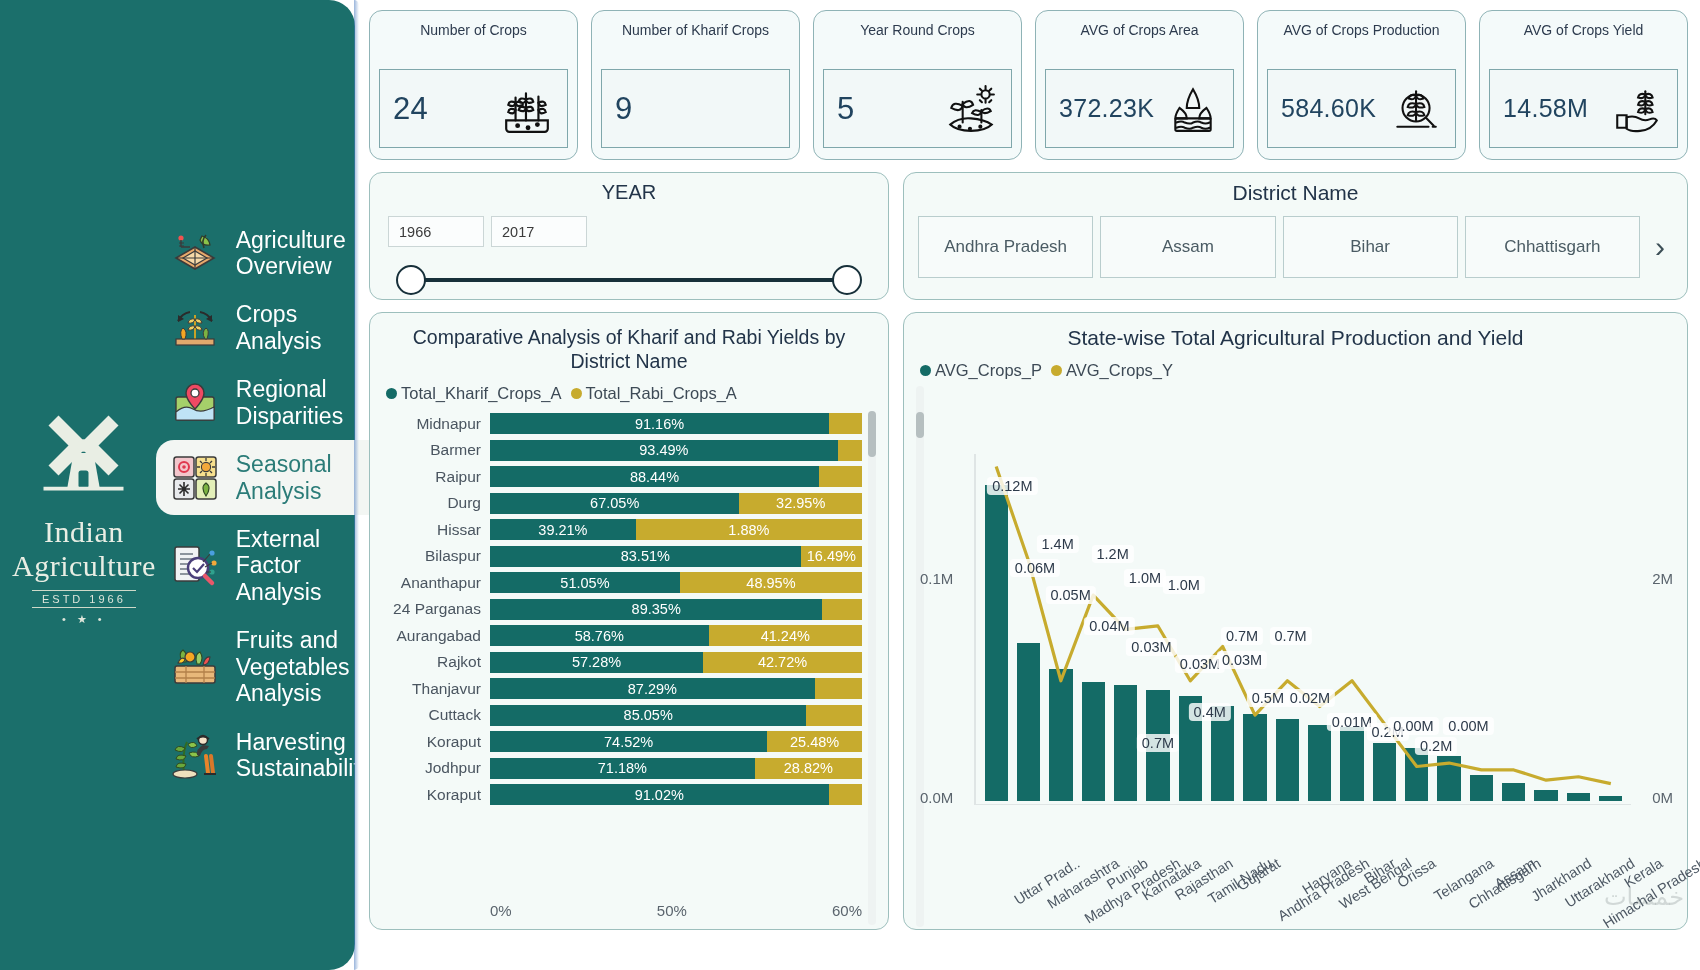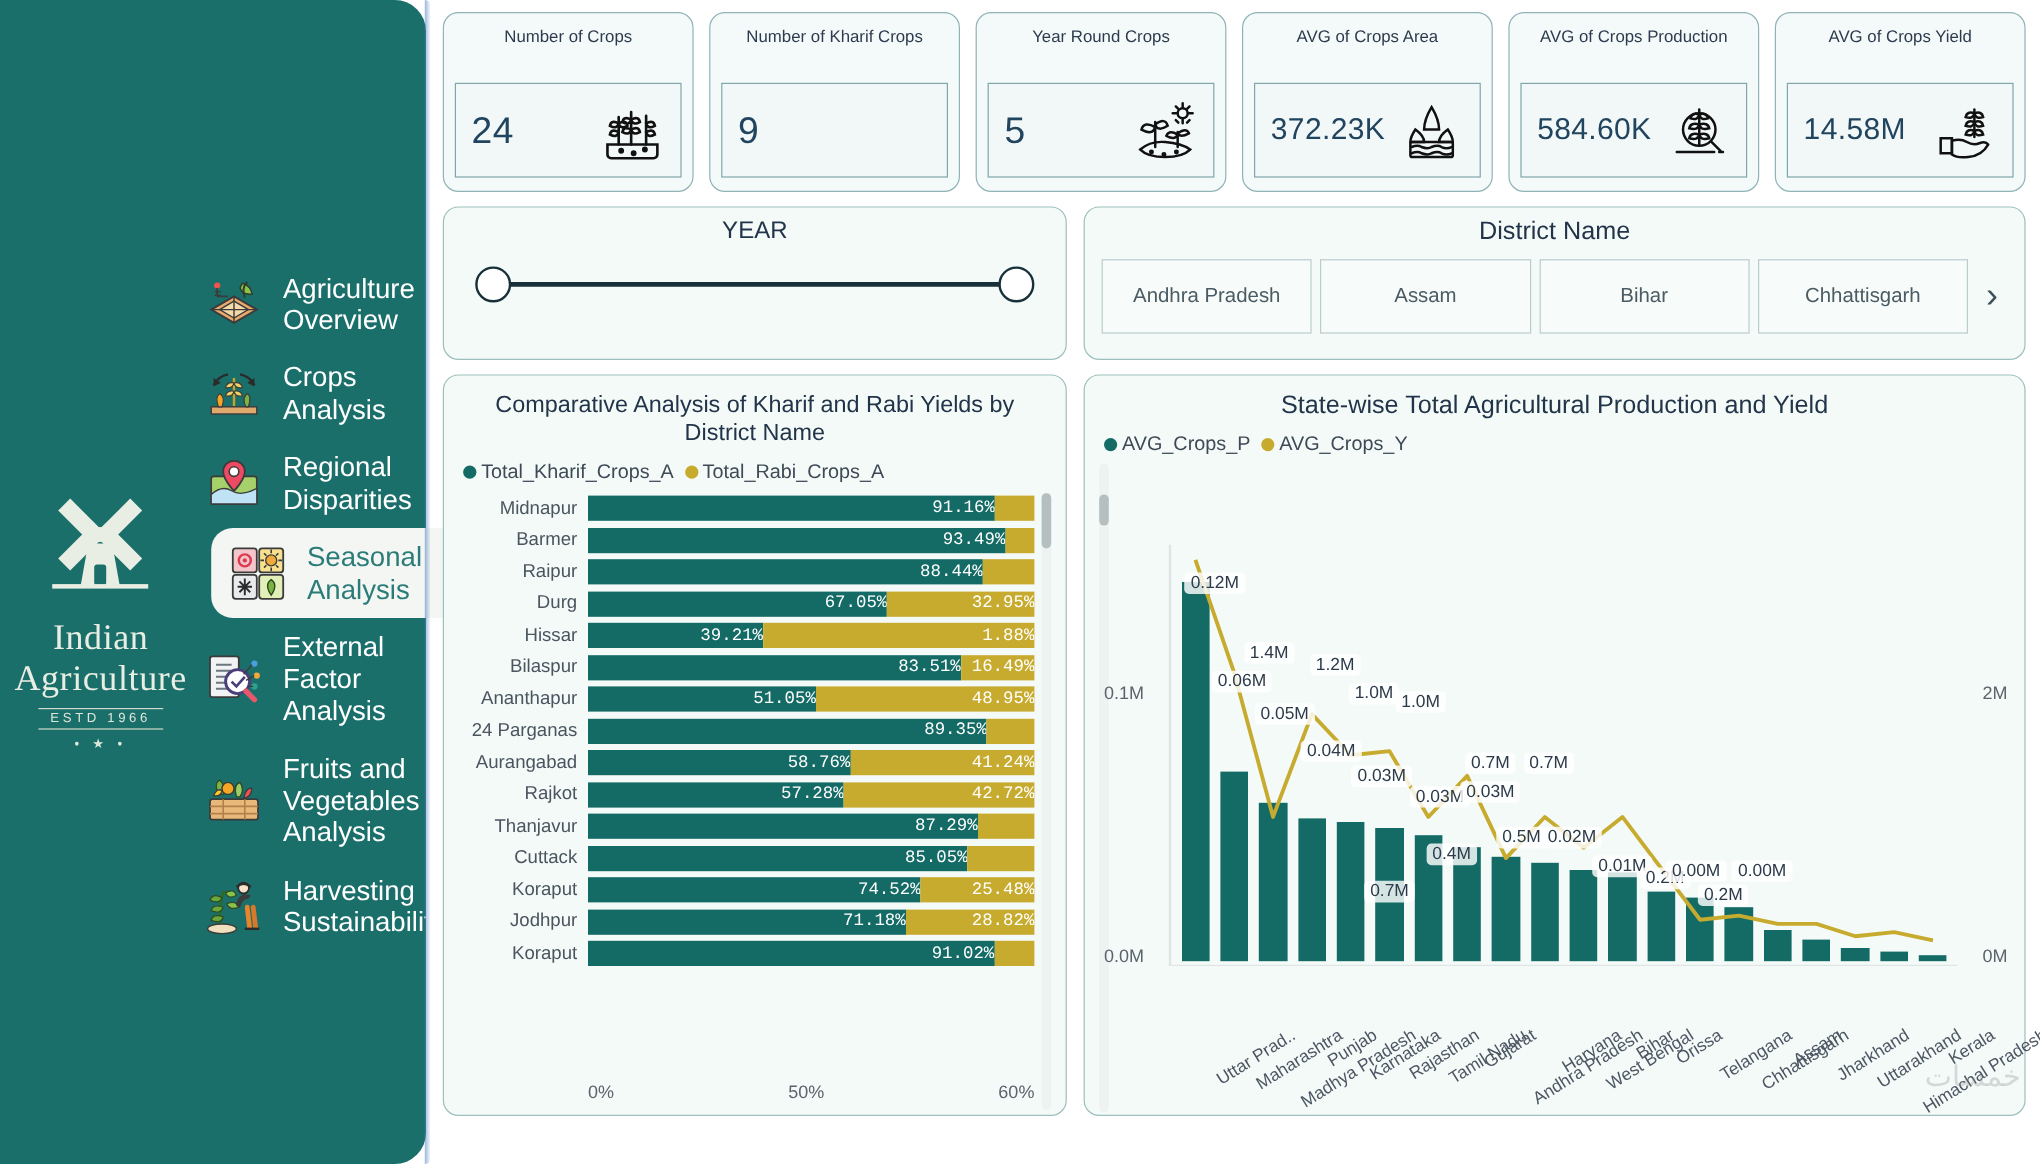--- a/index.html
+++ b/index.html
@@ -54,21 +54,21 @@
     cursor: pointer;
     position: relative;
   }
   .nav-item .nav-label {
     color: #ffffff; font-size: 23px; line-height: 1.15;
   }
   .nav-item.active {
     background: #f3f6f3;
     border-top-left-radius: 18px;
     border-bottom-left-radius: 18px;
-    margin-left: 20px;
+    margin-left: 0;
   }
   .nav-item.active .nav-label { color: #2b7c78; }
   .nav-icon { width: 50px; height: 50px; flex: none; display:block; }
 
   .funnel-wrap { margin-top: 26px; width:100%; display:flex; justify-content:center; }
   .funnel { width: 76px; height: 76px; }
 
   
   #main { flex: 1; position: relative; padding: 10px 12px 8px 14px; }
 
@@ -155,21 +155,21 @@
 
   
   .bars-area { flex:1; position:relative; margin-top: 6px; padding-right: 14px; }
   .bar-rows { position:absolute; left:0; right: 16px; top: 2px; bottom: 30px; }
   .bar-row { display:flex; align-items:center; height: 26px; margin-bottom: 0.5px; }
   .bar-label {
     width: 110px; text-align:right; padding-right: 9px; flex:none;
     color:#4a5560; font-size: 15.5px; white-space:nowrap; overflow:hidden;
   }
   .bar-stack { flex:1; display:flex; height: 21px; }
-  .seg { display:flex; align-items:center; justify-content:flex-end; overflow:hidden;font-family:Liberation Mono, monospace; }
+  .seg { display:flex; align-items:center; justify-content:center; overflow:hidden; }
   .seg span { font-size: 14.5px; color:#ffffff; white-space:nowrap; }
   .seg.kharif { background: #146b66; }
   .seg.rabi { background: #c7ab2e; }
   .seg.rabi span { color: #ffffff; }
   .bar-xaxis {
     position:absolute; left: 110px; right: 16px; bottom: 4px;
     display:flex; justify-content: space-between;
     color:#5a646d; font-size: 15px;
   }
   .vscroll {
@@ -455,20 +455,24 @@
               </g>
             </svg>
           </div>
         </div>
       </div>
 
     <div class="filter-row">
 
       <section class="panel" id="year-panel">
         <div class="panel-title">YEAR</div>
+        <div class="year-inputs">
+          <div class="year-input">1966</div>
+          <div class="year-input">2017</div>
+        </div>
         <div class="slider">
           <div class="slider-track"></div>
           <div class="slider-knob left"></div>
           <div class="slider-knob right"></div>
         </div>
       </section>
 
       <section class="panel" id="district-panel">
         <div class="panel-title">District Name</div>
         <div class="district-list" id="district-list">

